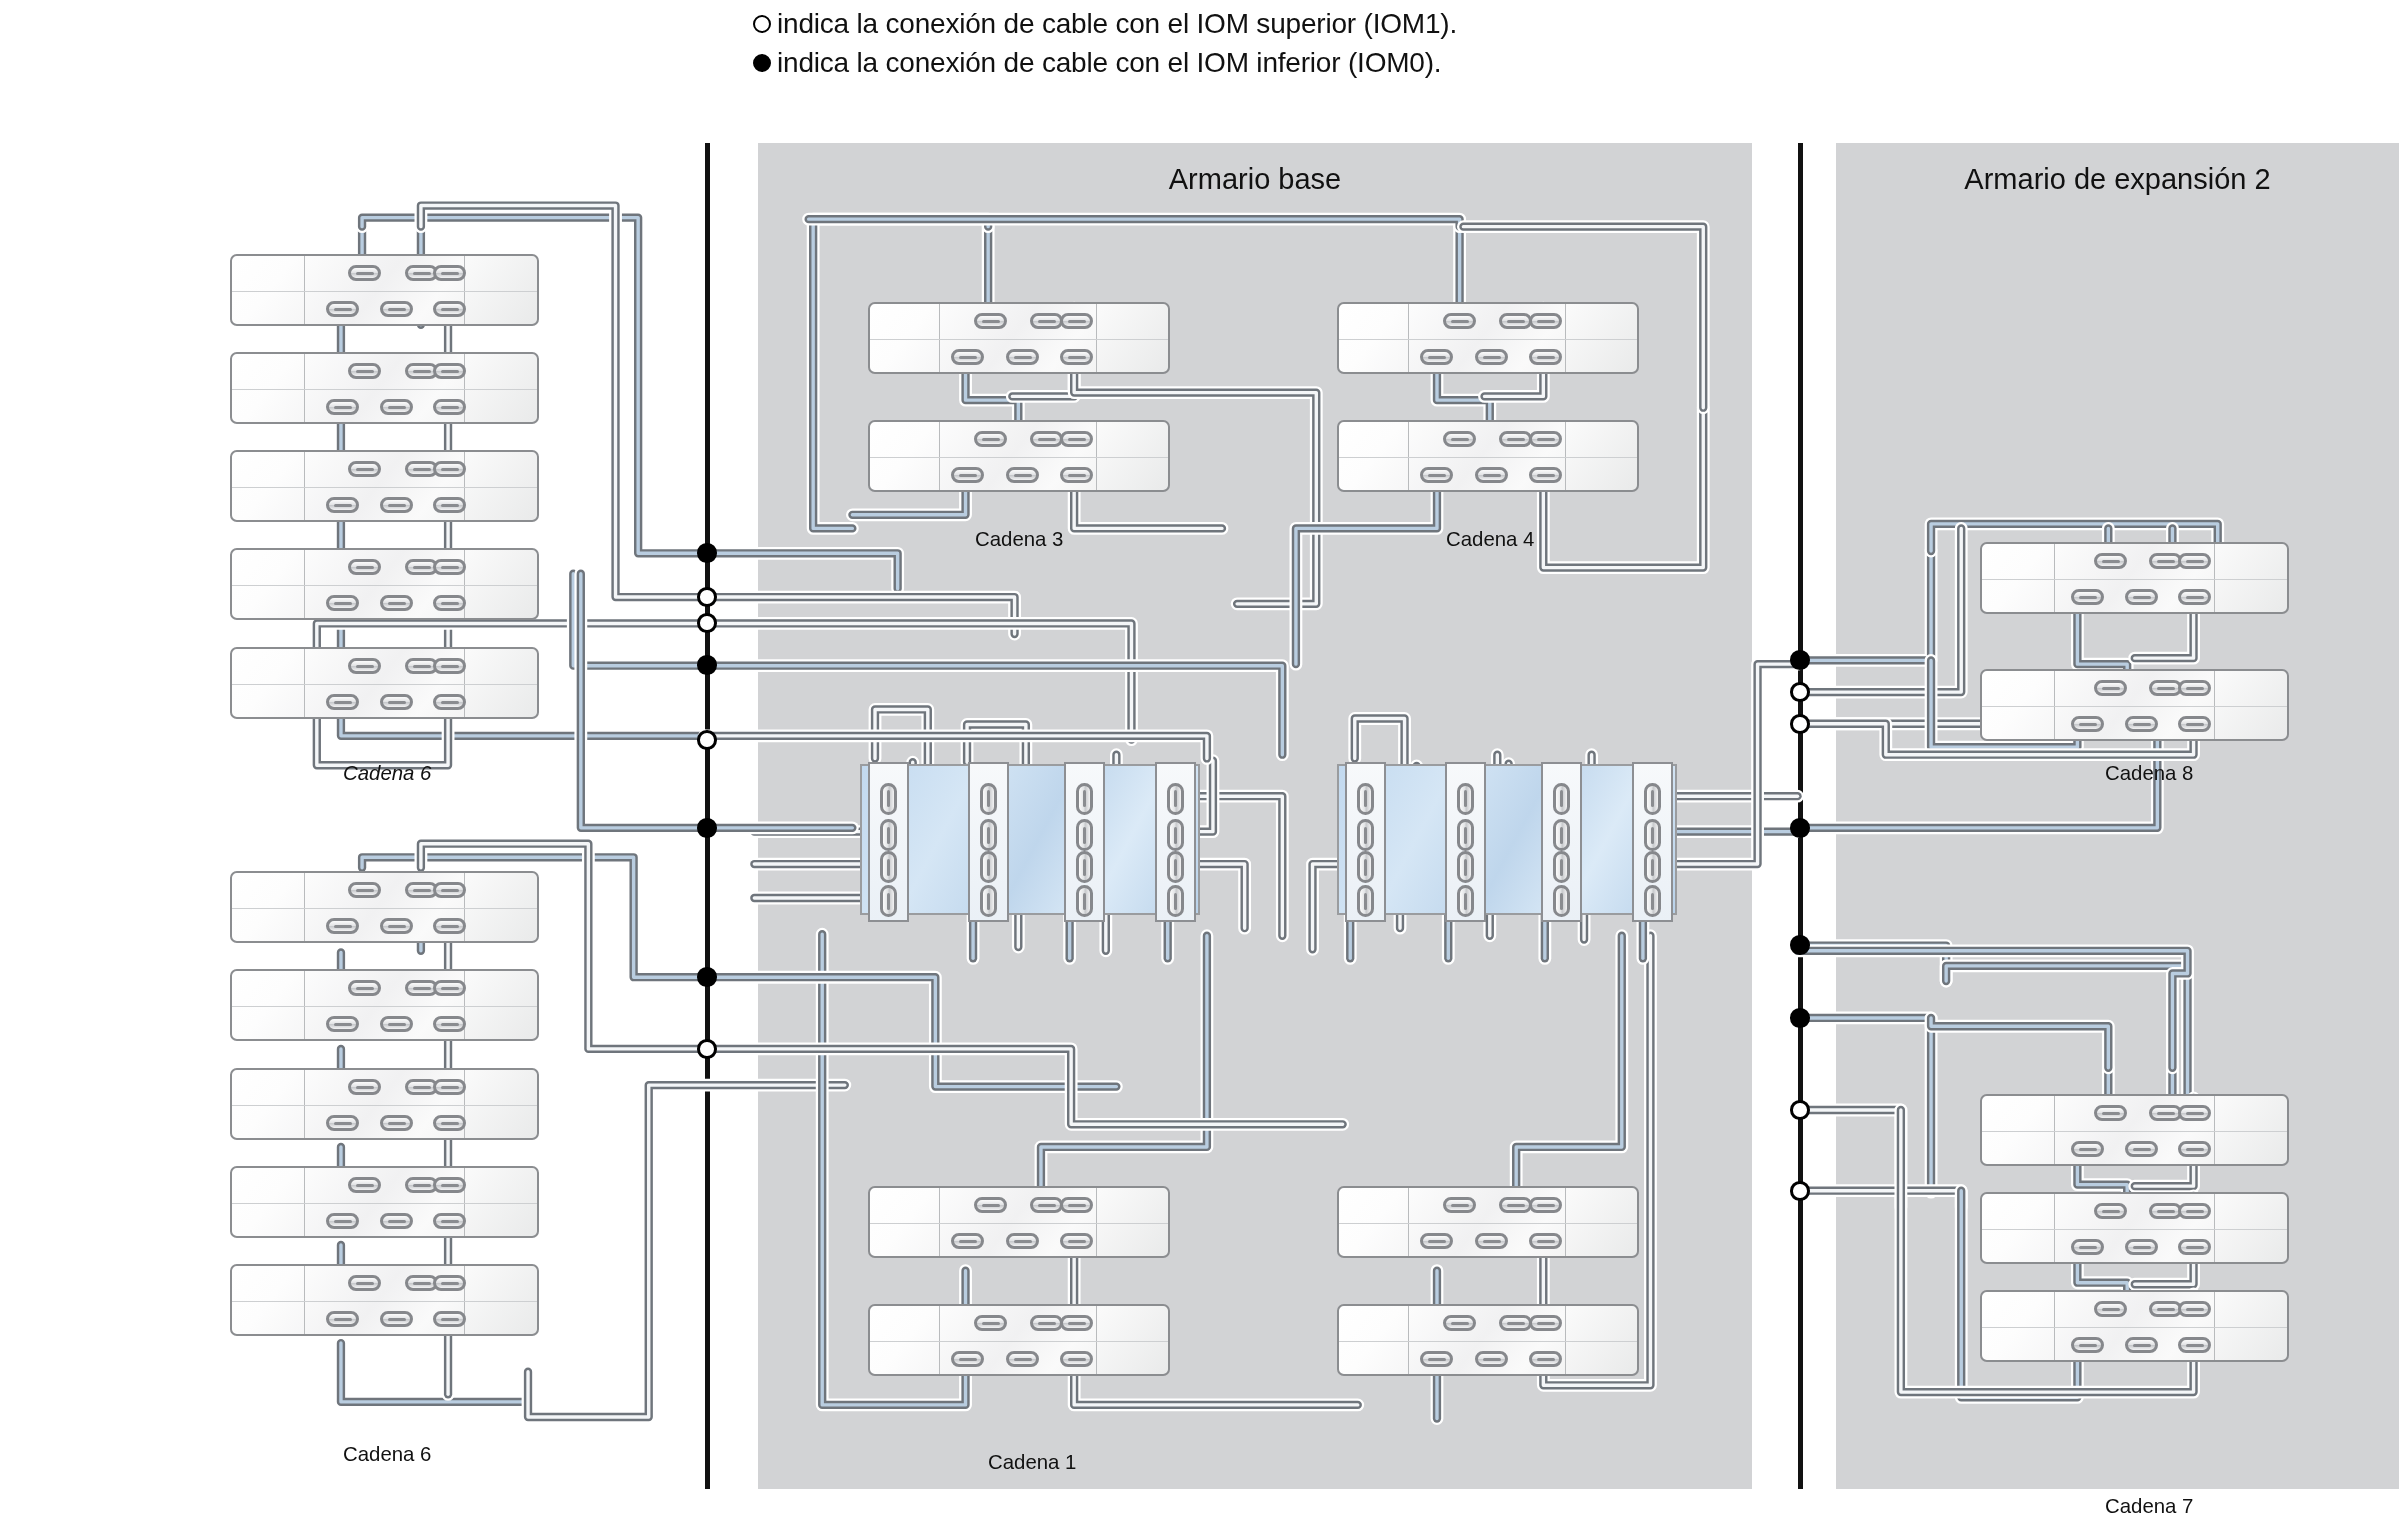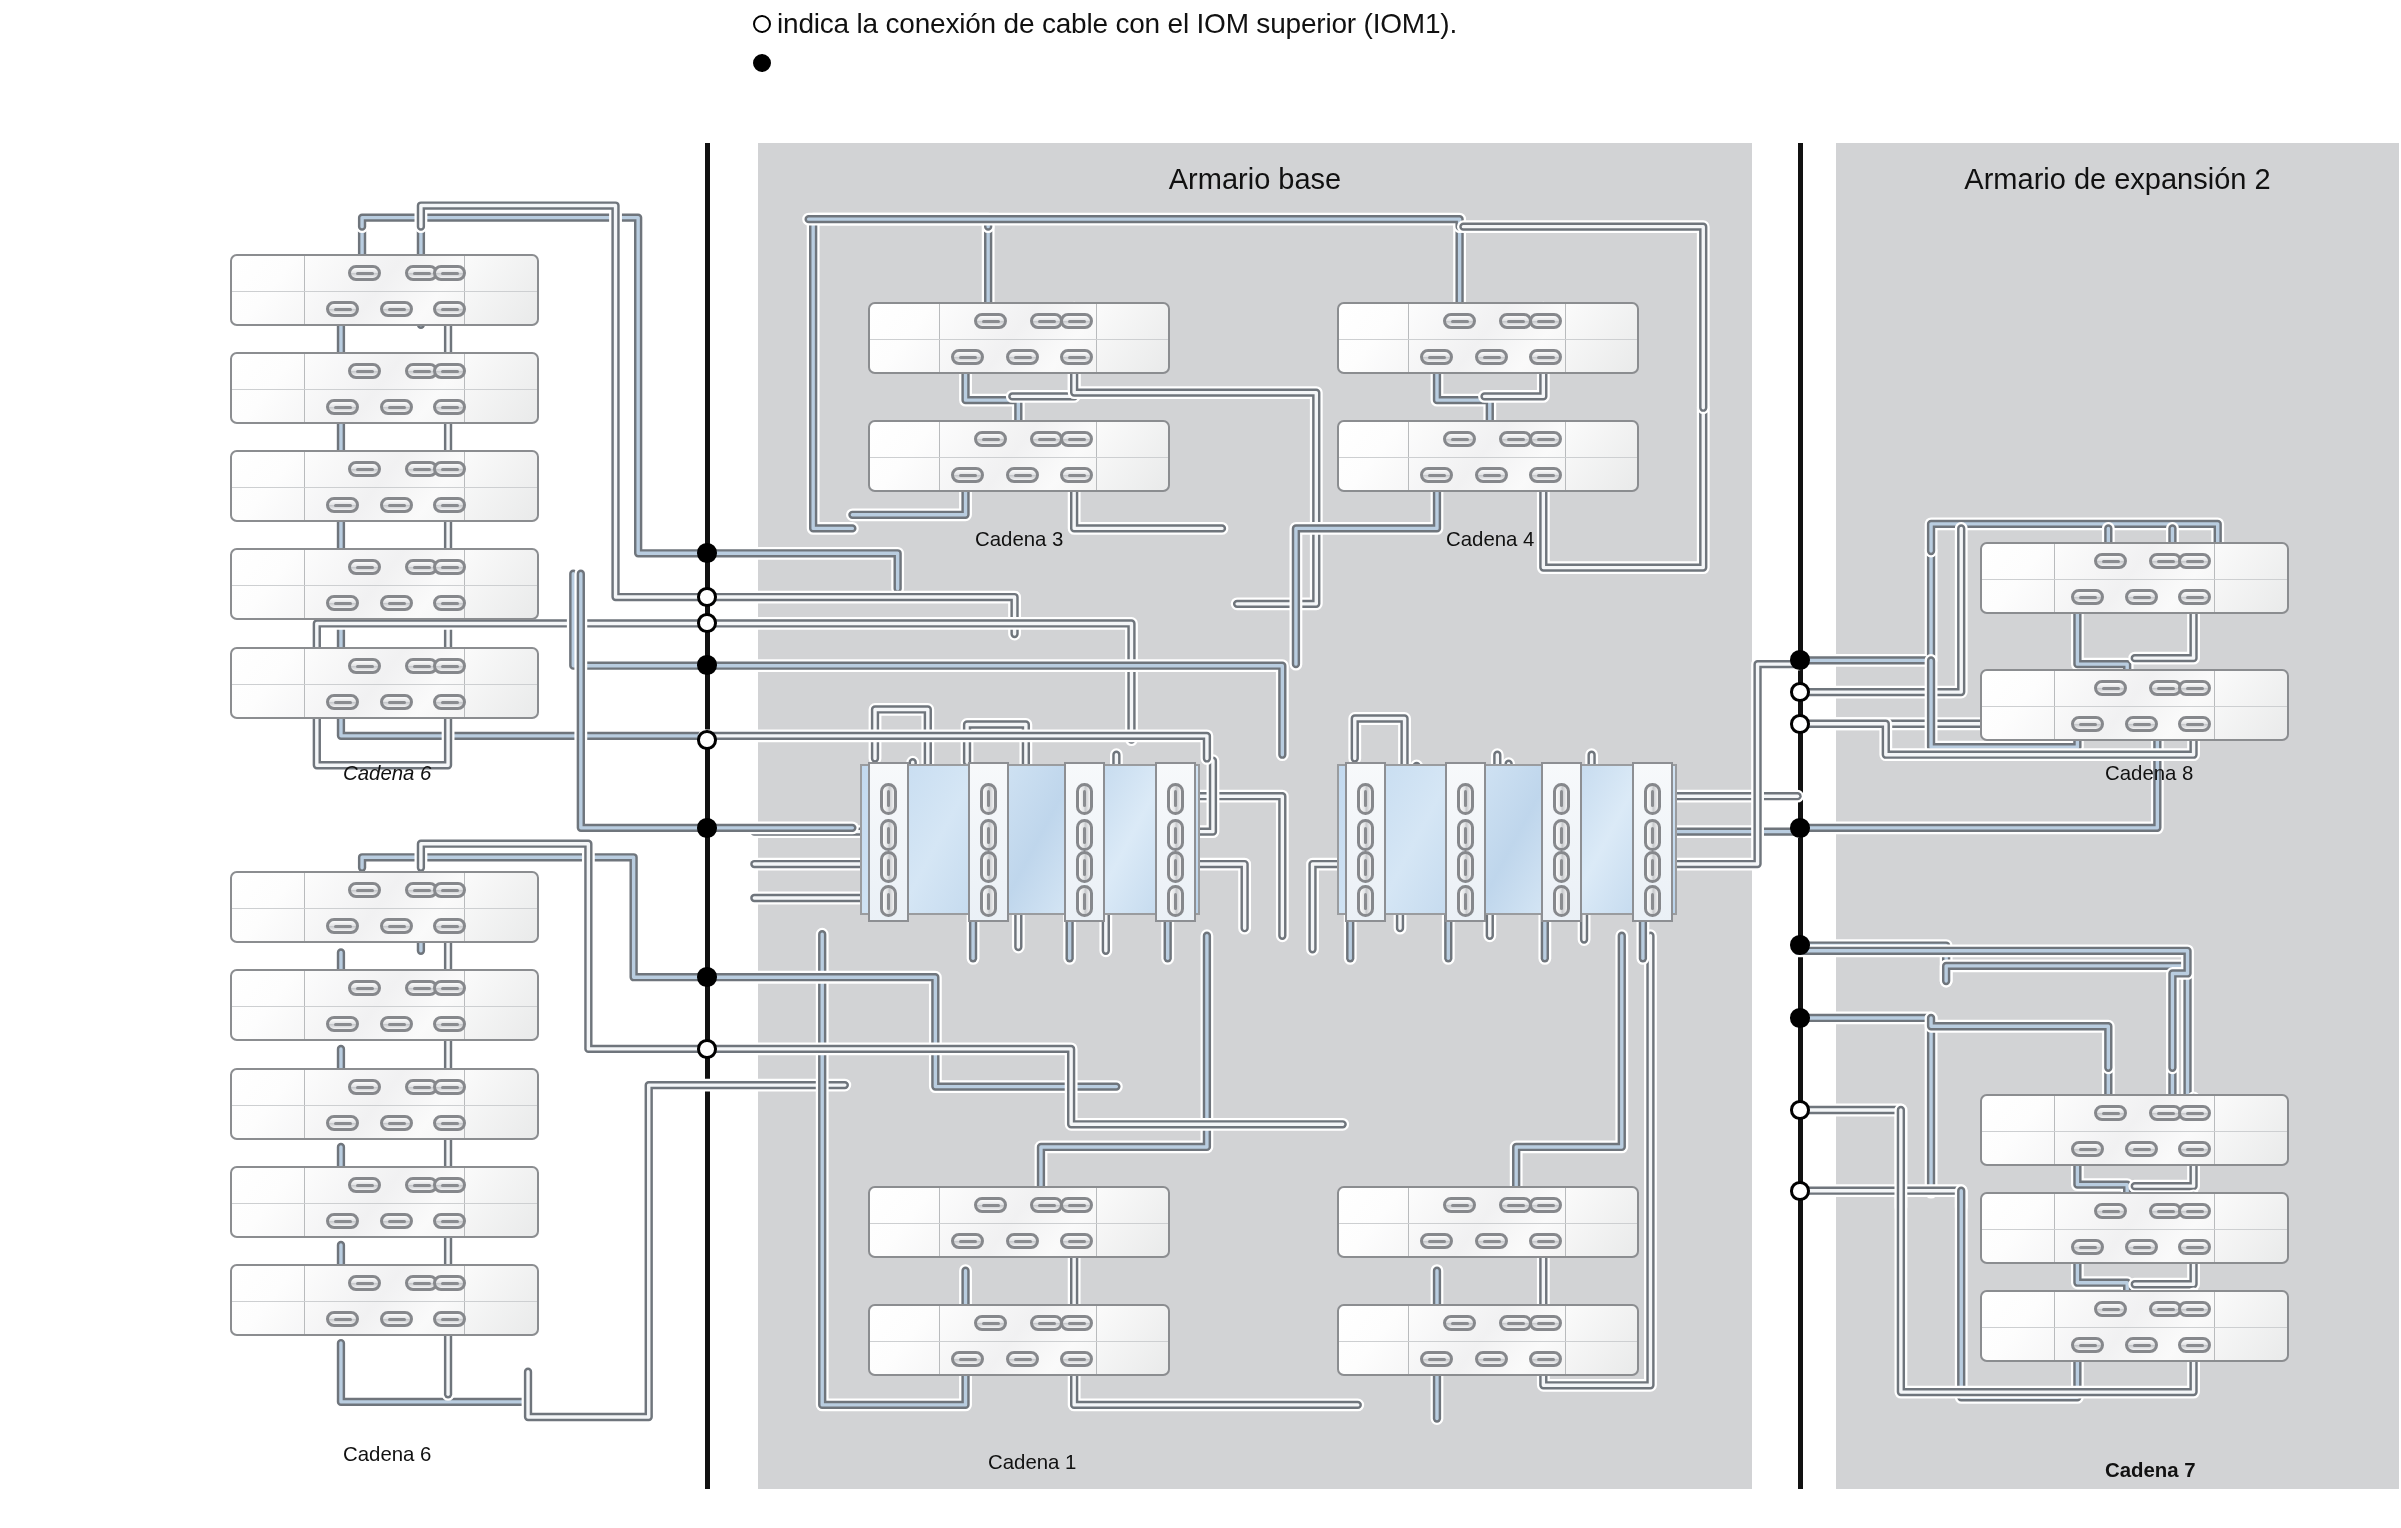--- a/index.html
+++ b/index.html
@@ -72,20 +72,21 @@
     <div class="legend-row">
       <span class="legend-mark">
           <span class="mk open"></span>
         </span>
       <span class="legend-text">indica la conexión de cable con el IOM superior (IOM1).</span>
     </div>
     <div class="legend-row">
       <span class="legend-mark">
           <span class="mk filled"></span>
         </span>
+      <span class="legend-text">indica la conexión de cable con el IOM inferior (IOM0).</span>
     </div>
   </div>
 
 
   <div class="cab" style="left:758px;top:143px;width:994px;height:1346px;">
     <div class="cab-title">Armario base</div>
   </div>
 
   <div class="cab" style="left:1836px;top:143px;width:563px;height:1346px;">
     <div class="cab-title">Armario de expansión 2</div>
@@ -834,21 +835,21 @@
     <div class="seg" style="left:72px;"></div>
       <div class="seg" style="left:232px;"></div>
       <div class="midline" style="top:35px;"></div>
     <div class="port" style="left:112px;top:9px;"></div>
       <div class="port" style="left:167px;top:9px;"></div>
       <div class="port" style="left:196px;top:9px;"></div>
     <div class="port" style="left:89px;top:45px;"></div>
       <div class="port" style="left:143px;top:45px;"></div>
       <div class="port" style="left:196px;top:45px;"></div>
   </div>
-  <div class="chain-label" style="left:2105px;top:1459px;font-weight:bold;">Cadena 7</div>
+  <div class="chain-label" style="left:2105px;top:1495px;">Cadena 7</div>
 
   <div id="markers-left">
       <div class="node filled" style="left: 707px; top: 553px;"></div>
       <div class="node open" style="left: 707px; top: 597px;"></div>
       <div class="node open" style="left: 707px; top: 623px;"></div>
       <div class="node filled" style="left: 707px; top: 665px;"></div>
       <div class="node open" style="left: 707px; top: 740px;"></div>
       <div class="node filled" style="left: 707px; top: 828px;"></div>
       <div class="node filled" style="left: 707px; top: 977px;"></div>
       <div class="node open" style="left: 707px; top: 1049px;"></div>

